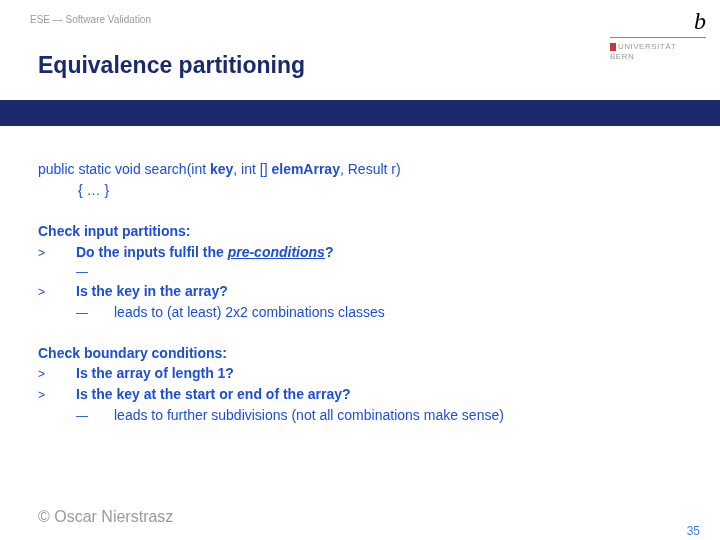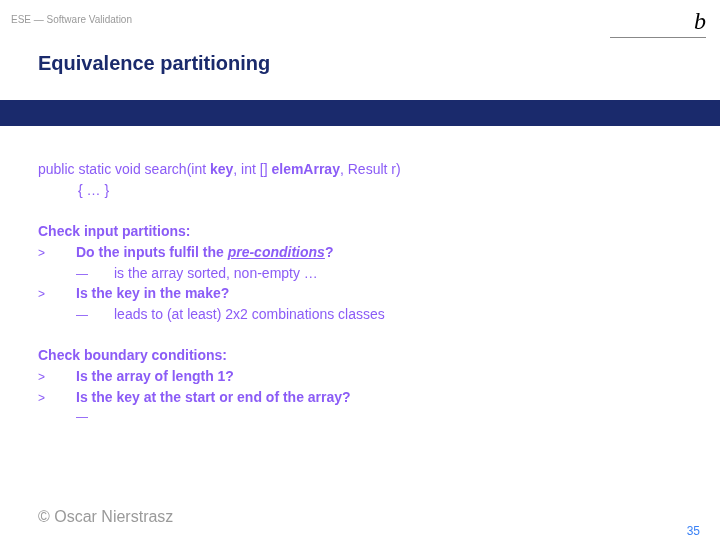--- a/index.html
+++ b/index.html
@@ -7,21 +7,21 @@
     width: 720px;
     height: 540px;
     font-family: Arial, Helvetica, sans-serif;
     background: #ffffff;
     position: relative;
     overflow: hidden;
   }
   .header-label {
     position: absolute;
     top: 14px;
-    left: 11px;
+    left: 30px;
     font-size: 10px;
     color: #9a9a9a;
   }
   .logo-area {
     position: absolute;
     top: 8px;
     right: 10px;
     width: 100px;
     height: 90px;
   }
@@ -55,39 +55,39 @@
   }
   .title-block {
     position: absolute;
     top: 40px;
     left: 0;
     width: 582px;
     background: #ffffff;
     padding: 12px 0 14px 38px;
   }
   .title-text {
-    font-size: 20px;
+    font-size: 23px;
     font-weight: bold;
     color: #1a2a6c;
   }
   .blue-bar {
     position: absolute;
     top: 100px;
     left: 0;
     width: 720px;
     height: 26px;
     background: #1a2a6c;
   }
   .content {
     position: absolute;
     top: 160px;
     left: 38px;
     right: 38px;
     font-size: 14px;
-    color: #8b5cf6;
+    color: #1d4ed8;
     line-height: 1.35;
   }
   .code-line {
     margin-bottom: 2px;
   }
   .code-indent {
     padding-left: 40px;
   }
   .section-head {
     font-weight: bold;
@@ -132,20 +132,24 @@
 </head>
 <body>
 
 <div class="header-label">ESE — Software Validation</div>
 
 <div class="logo-area">
   <div class="logo-b-wrap">
     <span class="logo-b">b</span>
     <div class="logo-divider"></div>
   </div>
+  <div class="logo-uni">
+    <span class="red-box"></span><span>UNIVERSITÄT</span><br>
+    <span>BERN</span>
+  </div>
 </div>
 
 <div class="title-block">
   <div class="title-text">Equivalence partitioning</div>
 </div>
 
 <div class="blue-bar"></div>
 
 <div class="content">
 
@@ -158,26 +162,25 @@
 
   <div class="bullet-row">
     <div class="bullet-marker">&gt;</div>
     <div class="bullet-text bold">
       <span>Do the inputs fulfil the </span><span class="italic under">pre-conditions</span><span>?</span>
     </div>
   </div>
 
   <div class="bullet-row">
     <div class="bullet-marker dash">—</div>
-    <div class="bullet-text">is the array sorted, non-empty …</div>
-  </div>
-
-  <div class="bullet-row">
-    <div class="bullet-marker">&gt;</div>
-    <div class="bullet-text bold">Is the key in the make?</div>
+  </div>
+
+  <div class="bullet-row">
+    <div class="bullet-marker">&gt;</div>
+    <div class="bullet-text bold">Is the key in the array?</div>
   </div>
 
   <div class="bullet-row">
     <div class="bullet-marker dash">—</div>
     <div class="bullet-text">leads to (at least) 2x2 combinations classes</div>
   </div>
 
   <div class="section-head">Check boundary conditions:</div>
 
   <div class="bullet-row">
@@ -185,18 +188,19 @@
     <div class="bullet-text bold">Is the array of length 1?</div>
   </div>
 
   <div class="bullet-row">
     <div class="bullet-marker">&gt;</div>
     <div class="bullet-text bold">Is the key at the start or end of the array?</div>
   </div>
 
   <div class="bullet-row">
     <div class="bullet-marker dash">—</div>
+    <div class="bullet-text">leads to further subdivisions (not all combinations make sense)</div>
   </div>
 
 </div>
 
 <div class="footer-left">© Oscar Nierstrasz</div>
 <div class="footer-right">35</div>
 
 </body></html>

